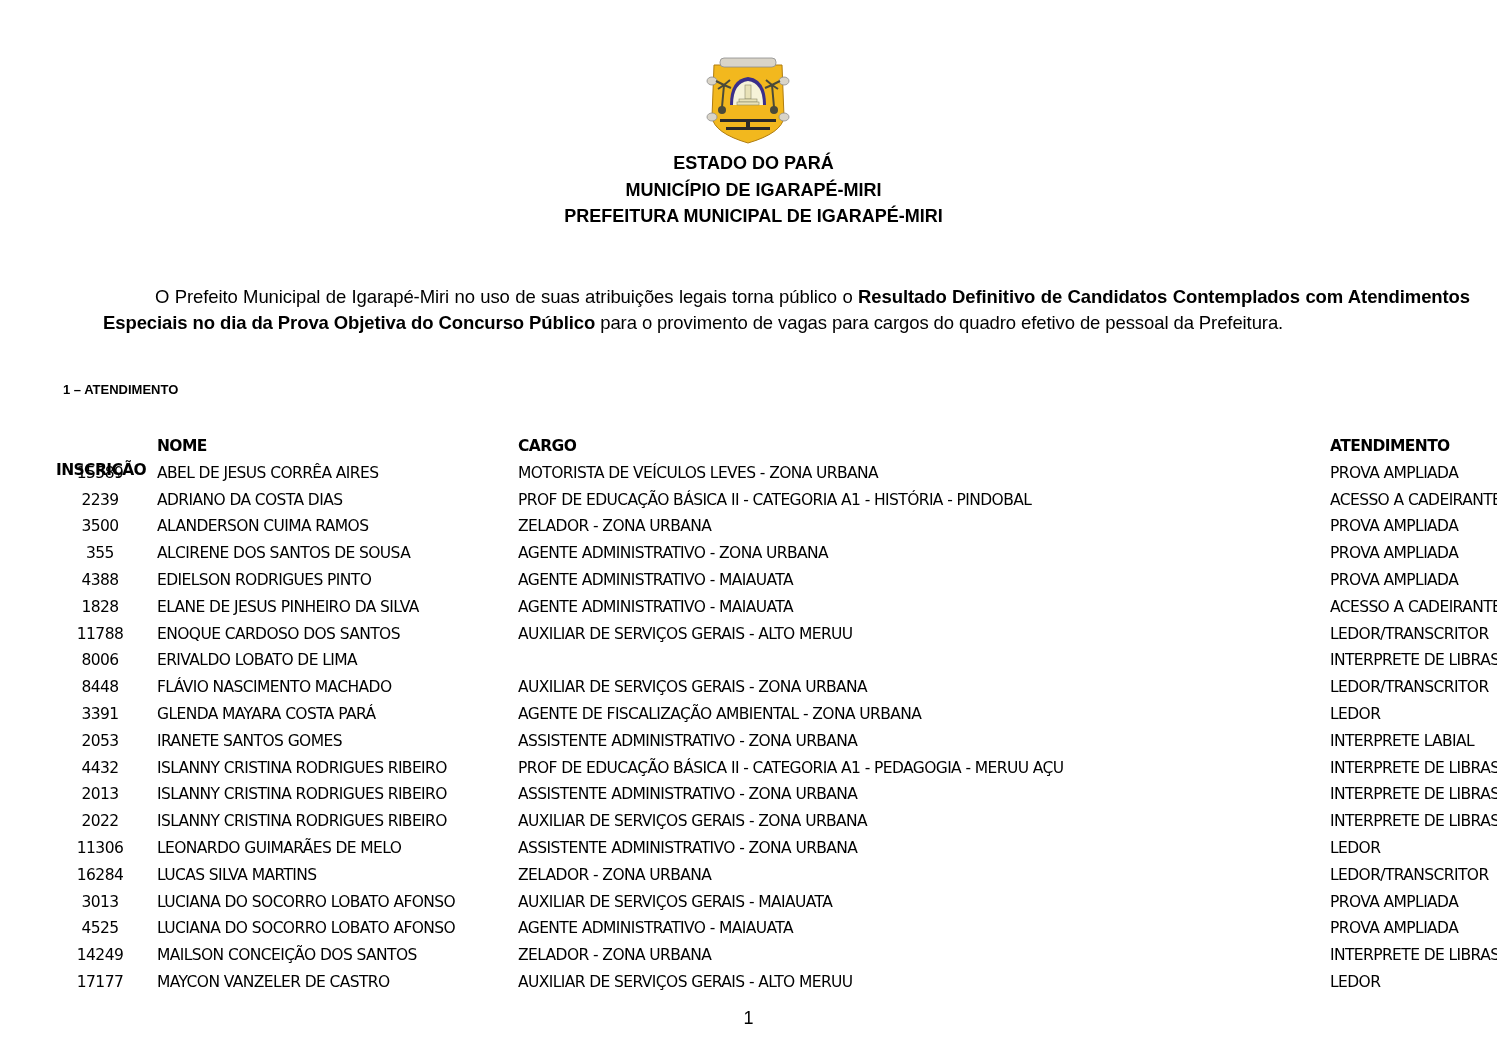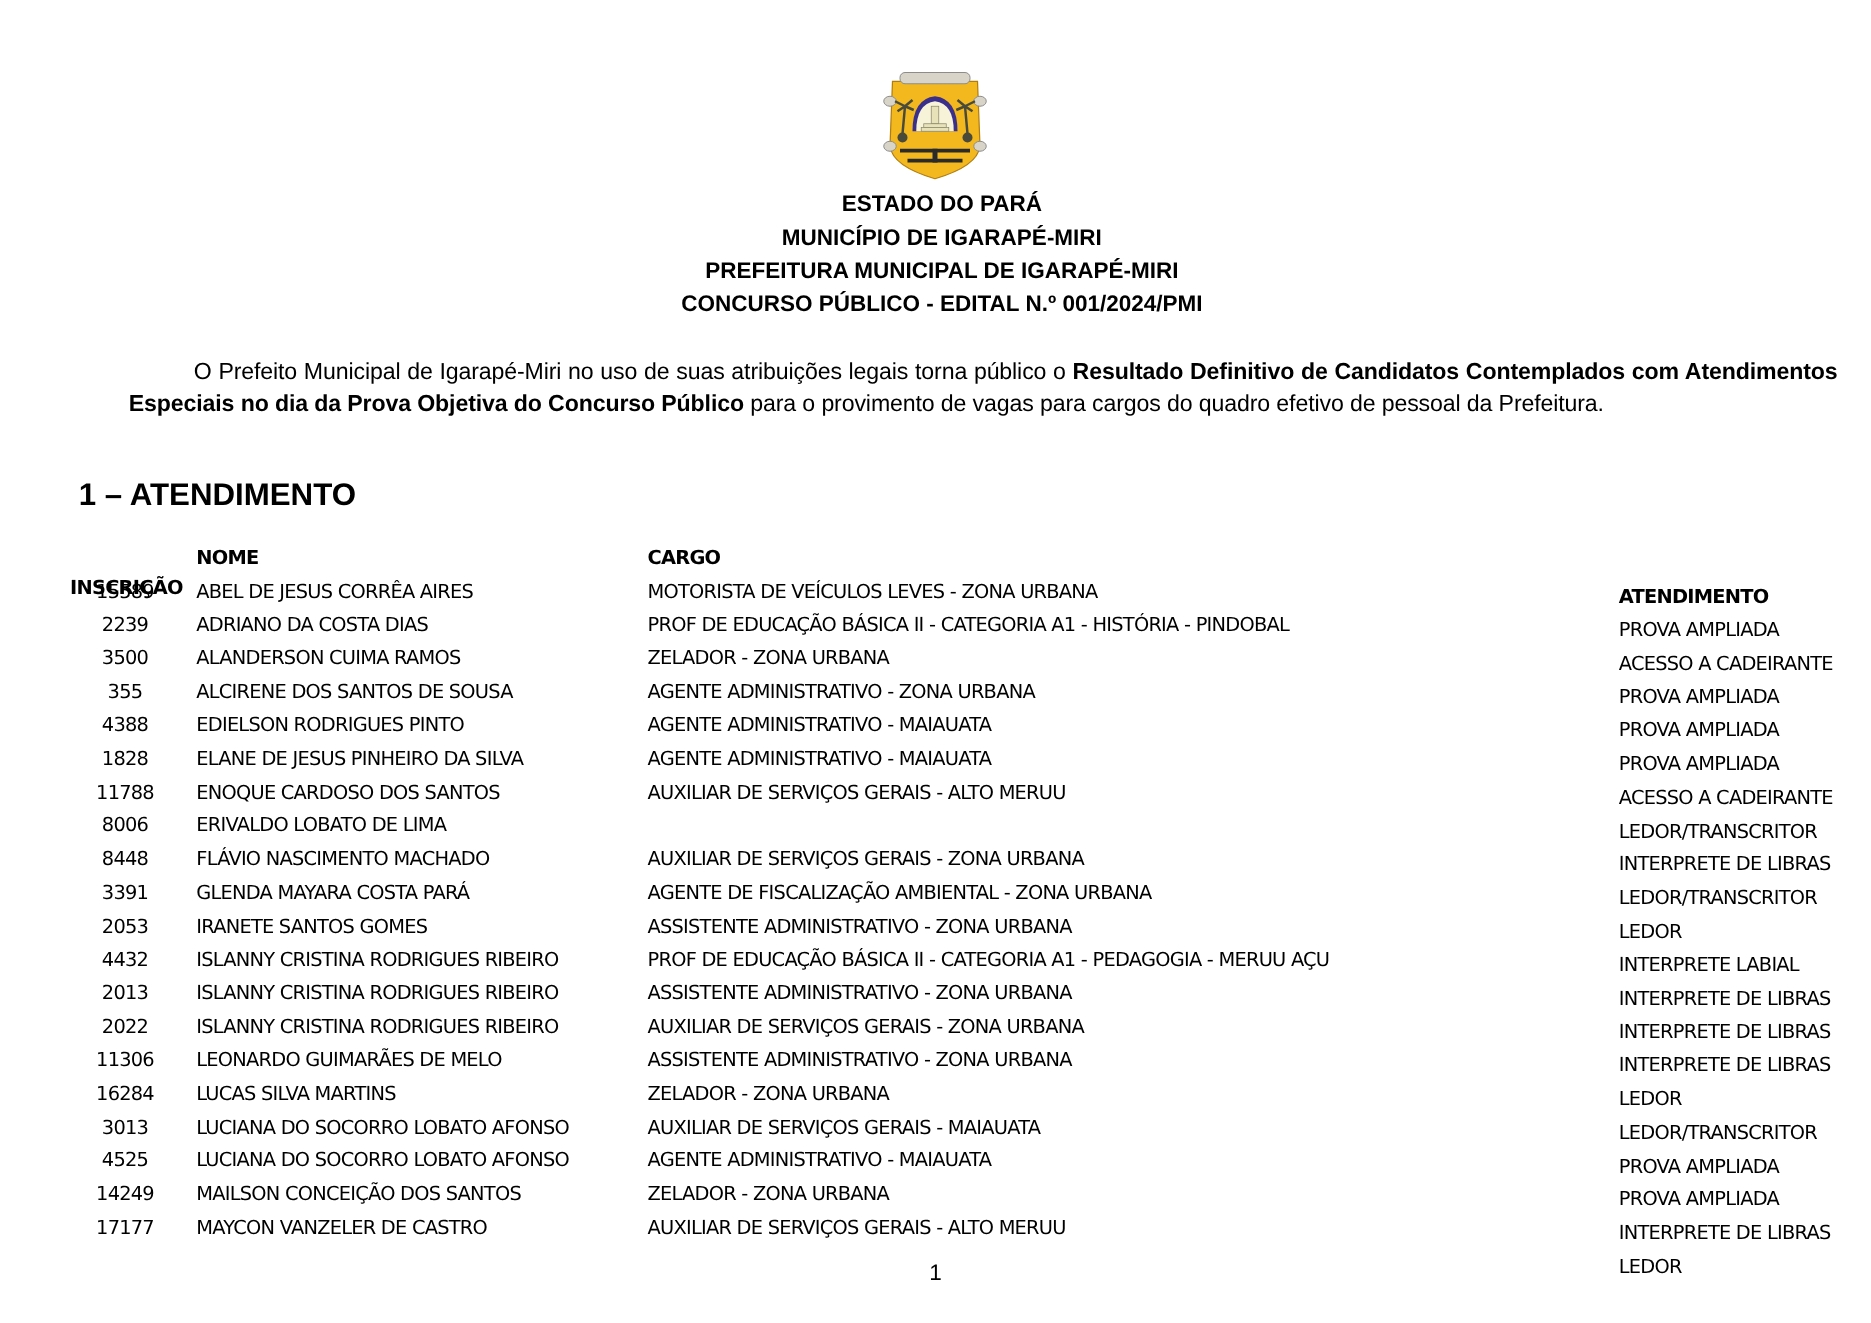--- a/index.html
+++ b/index.html
@@ -11,30 +11,30 @@
   .heading { position: absolute; left: 0; top: 150px; width: 1497px; text-align: center;
     font-family: "Liberation Sans", sans-serif; font-weight: bold; font-size: 18px; line-height: 26.5px; }
   .heading div { margin-left: 10px; }
 
   .intro { position: absolute; left: 63px; top: 284px; width: 1367px;
     font-family: "Liberation Sans", sans-serif; font-size: 18.5px; line-height: 25.5px;
     text-align: justify; text-indent: 52px; letter-spacing: -0.1px; margin-left: 40px; }
   .intro b { font-weight: bold; }
 
   .section-title { position: absolute; left: 63px; top: 382px;
-    font-family: "Liberation Sans", sans-serif; font-weight: bold; font-size: 25px; }
+    font-family: "Liberation Sans", sans-serif; font-weight: bold; font-size: 13px; }
 
   .table { position: absolute; left: 54px; top: 433px; width: 1440px;
     font-family: "DejaVu Sans", sans-serif; font-size: 15.5px; letter-spacing: -0.6px; }
   .row { position: relative; height: 26.8px; line-height: 26.8px; white-space: nowrap; }
   .row .c { position: absolute; top: 0; }
   .c-insc { left: 0; width: 92px; text-align: center; }
   .c-nome { left: 103px; }
   .c-cargo { left: 464px; }
-  .c-atend { left: 1241px; margin-top: 31px; }
+  .c-atend { left: 1276px; }
   .hdr { font-weight: bold; }
   .hdr .c-insc { text-align: left; left: 2px; margin-top: 24px; }
 
   .page-number { position: absolute; left: 0; width: 1497px; top: 1008px; text-align: center;
     font-family: "Liberation Sans", sans-serif; font-size: 18px; }
 </style>
 </head>
 <body>
 
 <div class="page">
@@ -64,21 +64,20 @@
 
     <rect x="14" y="64" width="56" height="3" fill="#2a2a2a"></rect>
     <rect x="20" y="72" width="44" height="3" fill="#2a2a2a"></rect>
     <rect x="40" y="64" width="4" height="11" fill="#2a2a2a"></rect>
   </svg>
 
   <div class="heading">
     <div>ESTADO DO PARÁ</div>
     <div>MUNICÍPIO DE IGARAPÉ-MIRI</div>
     <div>PREFEITURA MUNICIPAL DE IGARAPÉ-MIRI</div>
-    <div>CONCURSO PÚBLICO - EDITAL N.º 001/2024/PMI</div>
   </div>
 
   <div class="intro"><span>O Prefeito Municipal de Igarapé-Miri no uso de suas atribuições legais torna público o </span><b>Resultado Definitivo de Candidatos Contemplados com Atendimentos Especiais no dia da Prova Objetiva do Concurso Público</b><span> para o provimento de vagas para cargos do quadro efetivo de pessoal da Prefeitura.</span></div>
 
   <div class="section-title">1 – ATENDIMENTO</div>
 
   <div class="table">
     <div class="row hdr">
       <span class="c c-insc">INSCRIÇÃO</span>
       <span class="c c-nome">NOME</span>

